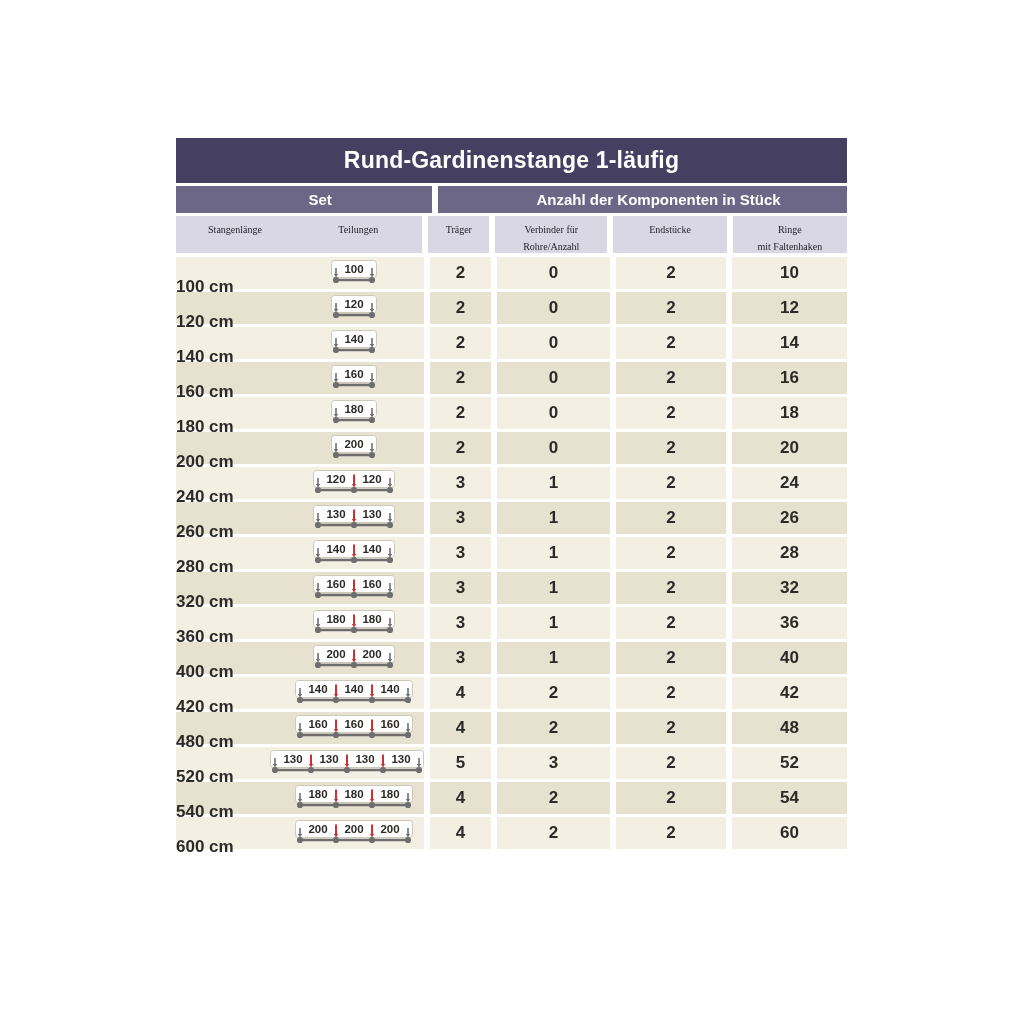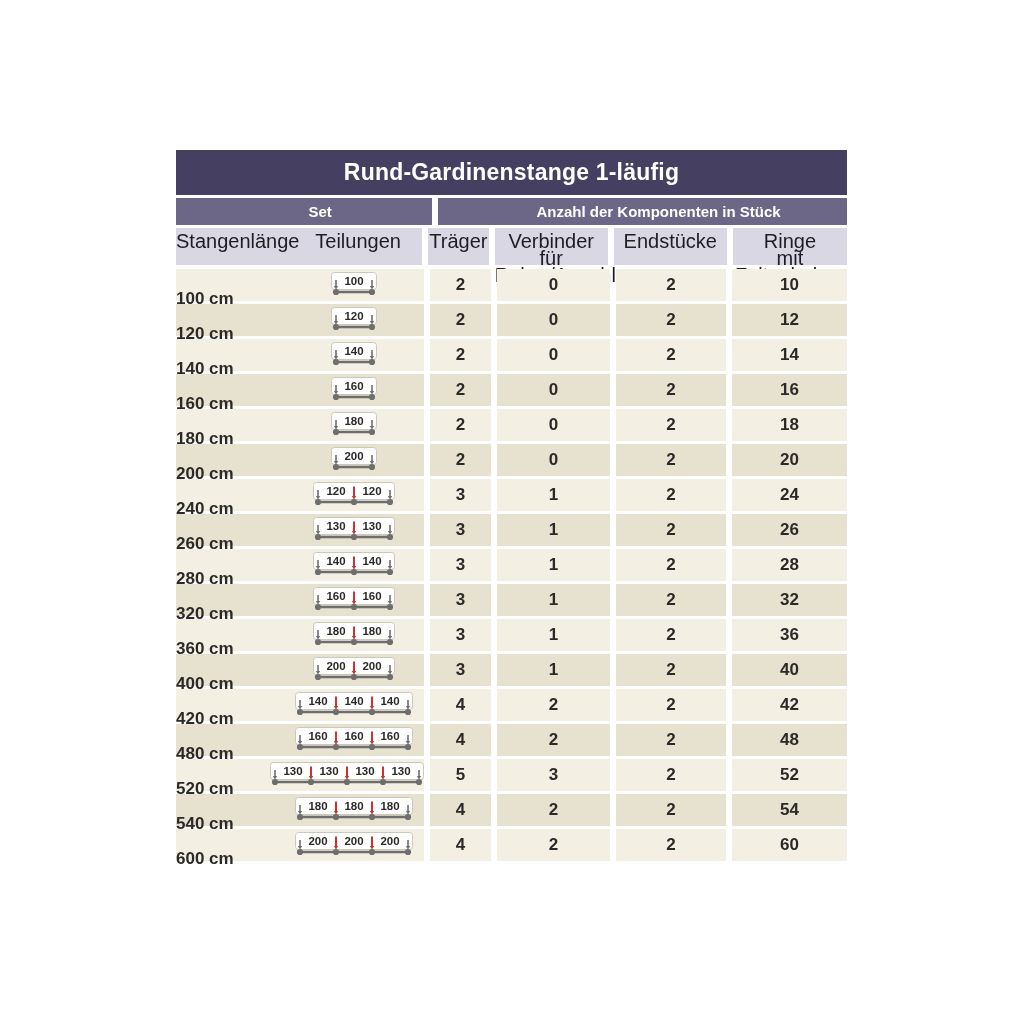--- a/index.html
+++ b/index.html
@@ -1,41 +1,41 @@
 <!DOCTYPE html>
 <html><head>
 <meta charset="utf-8">
 <style>
   html,body { margin:0; padding:0; }
   .page {
     width:1024px; height:1024px; background:#ffffff; position:relative;
     font-family:"Liberation Sans", sans-serif; overflow:hidden;
   }
-  .spec-table { position:absolute; left:176px; top:150px; width:671px; }
+  .spec-table { position:absolute; left:176px; top:138px; width:671px; }
 
   .title-bar {
     height:45px; background:#454061; color:#ffffff;
     font-size:23px; font-weight:bold; letter-spacing:.2px;
     display:flex; align-items:center; justify-content:center;
     margin-bottom:3px;
   }
 
   .group-row { display:flex; gap:6px; margin-bottom:3px; }
   .group-cell {
     height:27px; background:#6c6787; color:#ffffff;
     font-weight:bold; font-size:15px;
     display:flex; align-items:center; justify-content:center;padding-left:32px;
   }
   .g-set { width:248px; }
   .g-comp { width:417px;text-align:center; }
 
   .head-row { display:flex; gap:6px; margin-bottom:4px; }
   .head-cell {
-    background:#d9d7e4; color:#1e1d24; font-size:20px; line-height:17px;
-    height:37px; box-sizing:border-box; padding-top:5px; text-align:center;
+    background:#d9d7e4; color:#1e1d24; font-size:10px; line-height:17px;
+    height:37px; box-sizing:border-box; padding-top:5px; text-align:center;font-family:Liberation Serif, serif;
   }
   .w-set { width:248px; display:flex; padding-top:5px; }
   .h-len { width:118px; text-align:center; }
   .h-teil { flex:1; text-align:center; }
   .w-traeger { width:61px; }
   .w-verbinder { width:113px; }
   .w-endstuecke { width:114px; }
   .w-ringe { width:115px; }
   .two-line span { display:block; }
 

